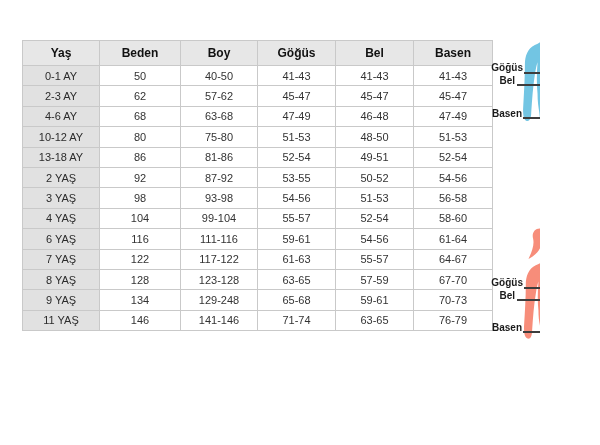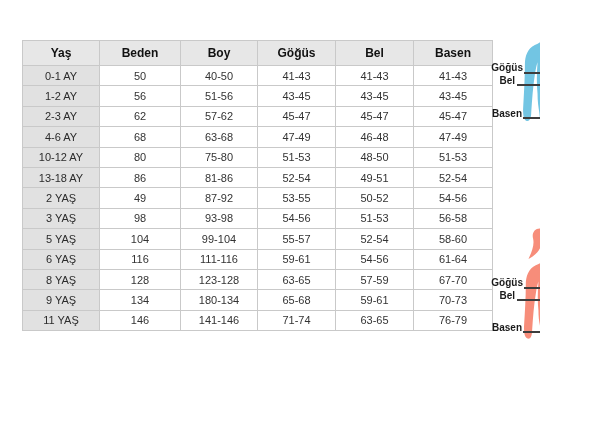--- a/index.html
+++ b/index.html
@@ -73,28 +73,20 @@
     <tbody>
         <tr>
           <td>0-1 AY</td>
           <td>50</td>
           <td>40-50</td>
           <td>41-43</td>
           <td>41-43</td>
           <td>41-43</td>
         </tr>
         <tr>
-          <td>1-2 AY</td>
-          <td>56</td>
-          <td>51-56</td>
-          <td>43-45</td>
-          <td>43-45</td>
-          <td>43-45</td>
-        </tr>
-        <tr>
           <td>2-3 AY</td>
           <td>62</td>
           <td>57-62</td>
           <td>45-47</td>
           <td>45-47</td>
           <td>45-47</td>
         </tr>
         <tr>
           <td>4-6 AY</td>
           <td>68</td>
@@ -114,62 +106,70 @@
         <tr>
           <td>13-18 AY</td>
           <td>86</td>
           <td>81-86</td>
           <td>52-54</td>
           <td>49-51</td>
           <td>52-54</td>
         </tr>
         <tr>
           <td>2 YAŞ</td>
-          <td>49</td>
+          <td>92</td>
           <td>87-92</td>
           <td>53-55</td>
           <td>50-52</td>
           <td>54-56</td>
         </tr>
         <tr>
           <td>3 YAŞ</td>
           <td>98</td>
           <td>93-98</td>
           <td>54-56</td>
           <td>51-53</td>
           <td>56-58</td>
         </tr>
         <tr>
-          <td>5 YAŞ</td>
+          <td>4 YAŞ</td>
           <td>104</td>
           <td>99-104</td>
           <td>55-57</td>
           <td>52-54</td>
           <td>58-60</td>
         </tr>
         <tr>
           <td>6 YAŞ</td>
           <td>116</td>
           <td>111-116</td>
           <td>59-61</td>
           <td>54-56</td>
           <td>61-64</td>
         </tr>
         <tr>
+          <td>7 YAŞ</td>
+          <td>122</td>
+          <td>117-122</td>
+          <td>61-63</td>
+          <td>55-57</td>
+          <td>64-67</td>
+        </tr>
+        <tr>
           <td>8 YAŞ</td>
           <td>128</td>
           <td>123-128</td>
           <td>63-65</td>
           <td>57-59</td>
           <td>67-70</td>
         </tr>
         <tr>
           <td>9 YAŞ</td>
           <td>134</td>
-          <td>180-134</td>
+          <td>129-248</td>
           <td>65-68</td>
           <td>59-61</td>
           <td>70-73</td>
         </tr>
         <tr>
           <td>11 YAŞ</td>
           <td>146</td>
           <td>141-146</td>
           <td>71-74</td>
           <td>63-65</td>

